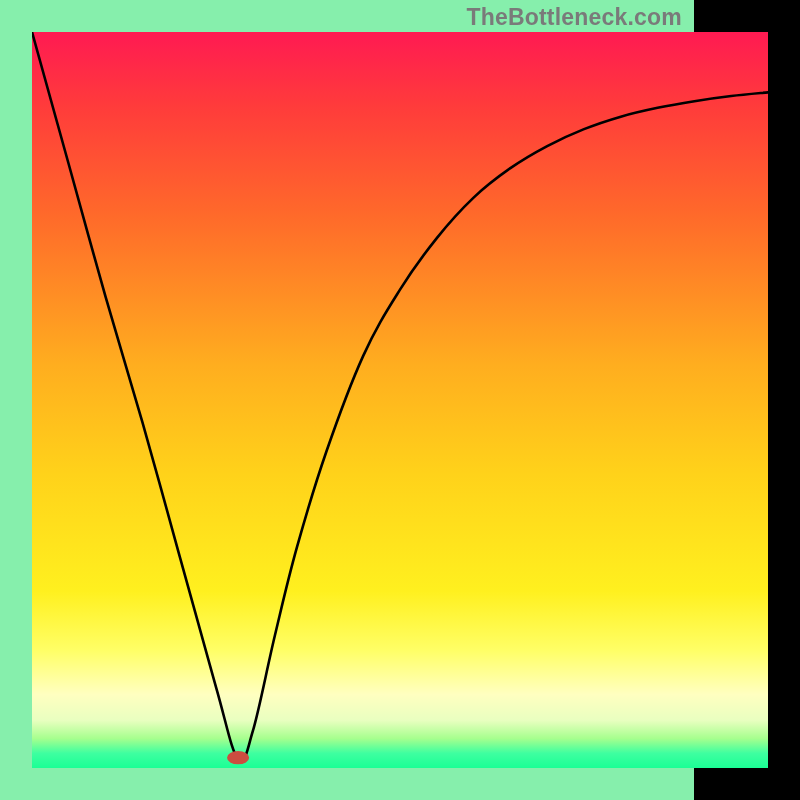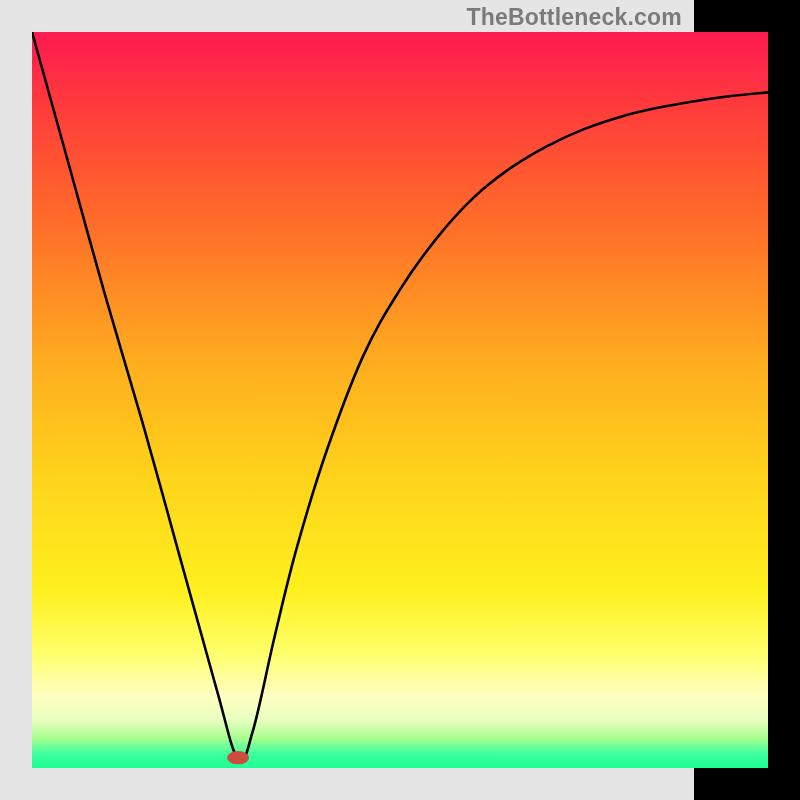--- a/index.html
+++ b/index.html
@@ -9,21 +9,21 @@
     height: 800px;
     background: #000;
     overflow: hidden;
   }
   .frame {
     position: absolute;
     top: 0;
     left: 0;
     width: 694px;
     height: 800px;
-    background: #e5e5e5;
+    background: #86efac;
   }
   .plot {
     position: absolute;
     top: 32px;
     left: 32px;
     width: 736px;
     height: 736px;
     overflow: hidden;
   }
   .watermark {

